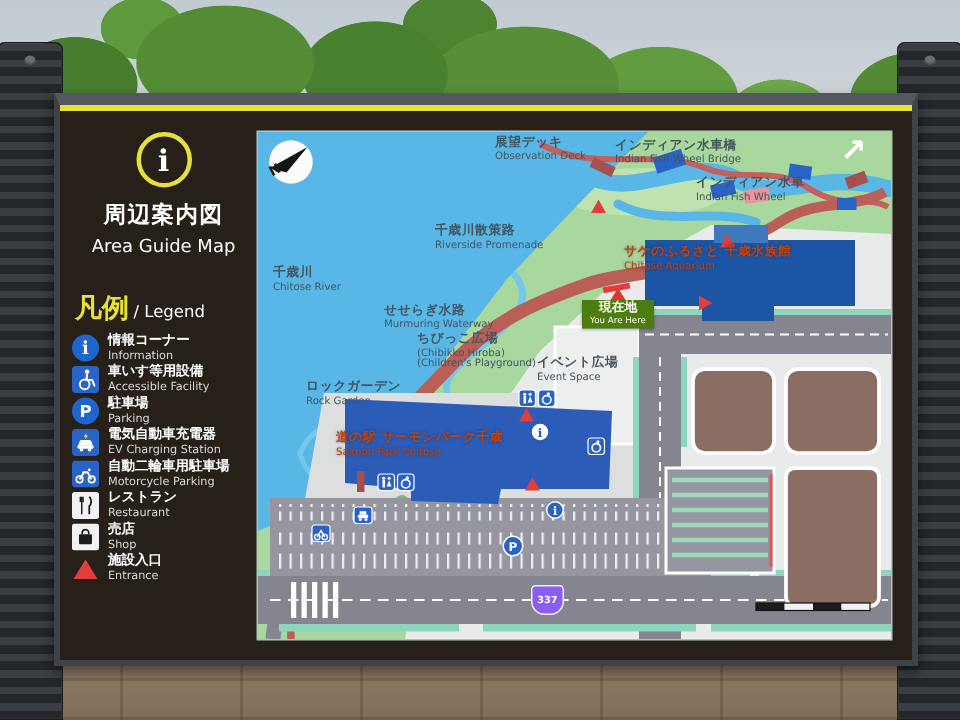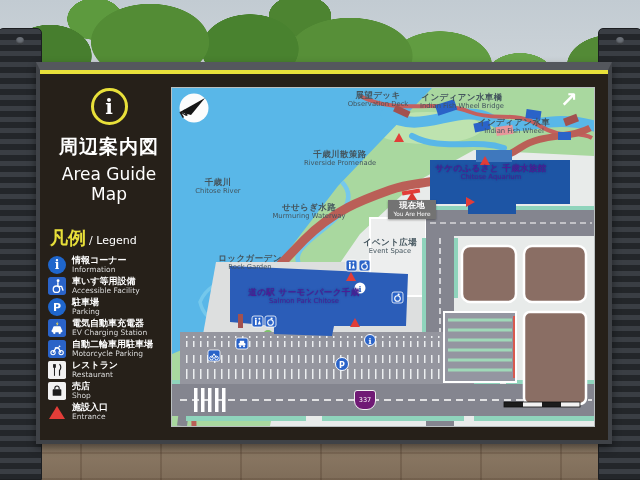--- a/index.html
+++ b/index.html
@@ -26,46 +26,46 @@
     background:repeating-linear-gradient(180deg,#3a3e44 0 5px,#23262a 5px 11px);
     border:1px solid #1c1e21;border-radius:5px 5px 0 0}
   .post.left{left:-2px}.post.right{right:-2px}
   .post::before{content:"";position:absolute;top:8px;left:50%;margin-left:-4px;width:8px;height:8px;border-radius:50%;background:#6a6f76;box-shadow:inset 0 -2px 2px rgba(0,0,0,.5)}
   .signboard{position:absolute;left:36px;top:62px;width:568px;height:370px;background:#262019;
     border:4px solid #3f4247;border-top:8px solid #54575d;box-shadow:0 4px 8px rgba(0,0,0,.45);z-index:3}
   .accent{position:absolute;top:0;left:0;right:0;height:4px;background:#e8e03a}
   
   .panel{position:absolute;left:8px;top:6px;width:122px;bottom:4px;color:#fff}
   .t-ic{width:31px;height:31px;margin:12px auto 9px;border:3px solid #e8e03a;border-radius:50%;display:flex;align-items:center;justify-content:center;font:bold 20px "DejaVu Serif","Liberation Serif",serif;color:#fff}
-  .t-jp{font-size:19px;font-weight:bold;text-align:center;letter-spacing:1px}
-  .t-en{font-size:17px;text-align:center;margin-top:4px}
+  .t-jp{font-size:15px;font-weight:bold;text-align:center;letter-spacing:1px}
+  .t-en{font-size:12px;text-align:center;margin-top:4px}
   .lg-head{margin:22px 0 6px 2px;font-size:11px;color:#fff}
   .lg-head b{color:#e8e03a;font-size:18px;margin-right:3px}
   .lg-row{display:flex;align-items:center;gap:6px;margin:3px 0;height:18px}
   .lg-ic{flex:0 0 18px;width:18px;height:18px;display:flex;align-items:center;justify-content:center}
   .lg-ic.round{background:#1f66cc;border-radius:50%;color:#fff}
   .lg-ic.round i{font:bold 12px "DejaVu Serif","Liberation Serif",serif;font-style:normal}
   .lg-ic.round.p i{font-family:"DejaVu Sans","Liberation Sans",sans-serif;font-size:11px}
   .lg-ic svg{width:18px;height:18px;display:block}
   .lg-tx{display:flex;flex-direction:column;line-height:1.08}
   .lg-tx b{font-size:9px;font-weight:bold;white-space:nowrap}
   .lg-tx small{font-size:7.5px;color:#d9d9d9;white-space:nowrap}
   .tri{width:0;height:0;border-left:8px solid transparent;border-right:8px solid transparent;border-bottom:13px solid #e23d38;margin:0 auto}
   
   .map-panel{position:absolute;left:132px;top:18px;width:422px;height:338px;background:#e8ebea;box-shadow:0 0 0 1px #b9bfc0;overflow:hidden}
   .map-panel svg.base{position:absolute;left:0;top:0;width:100%;height:100%}
-  .mlabel{position:absolute;text-align:center;color:#44555e;line-height:1.14}
+  .mlabel{position:absolute;text-align:left;color:#44555e;line-height:1.14}
   .mlabel b{display:block;font-size:8.5px;letter-spacing:.4px}
   .mlabel small{display:block;font-size:6.8px}
-  .mlabel.light{color:#4c1d95;text-shadow:0 0 2px rgba(0,40,90,.55)}
-  .yah{position:absolute;left:216px;top:112px;width:48px;padding:1px 0 2px;background:#737373;color:#fff;text-align:center;line-height:1.15;box-shadow:0 1px 2px rgba(0,0,0,.35)}
+  .mlabel.light{color:#c2410c;text-shadow:0 0 2px rgba(0,40,90,.55)}
+  .yah{position:absolute;left:216px;top:112px;width:48px;padding:1px 0 2px;background:#4d7c0f;color:#fff;text-align:center;line-height:1.15;box-shadow:0 1px 2px rgba(0,0,0,.35)}
   .yah::before{content:"";position:absolute;top:-8px;left:50%;margin-left:-5px;border:5px solid transparent;border-bottom:8px solid #d9372f;border-top:none}
   .yah b{display:block;font-size:8.5px}
   .yah small{display:block;font-size:5.8px}
-  .route{position:absolute;left:182px;top:302px;width:20px;height:18px;background:#701a75;border:1.5px solid #f0f0f0;border-radius:3px 3px 9px 9px;color:#fff;font-size:6.5px;font-weight:normal;display:flex;align-items:center;justify-content:center}
+  .route{position:absolute;left:182px;top:302px;width:20px;height:18px;background:#8b5cf6;border:1.5px solid #f0f0f0;border-radius:3px 3px 9px 9px;color:#fff;font-size:6.5px;font-weight:bold;display:flex;align-items:center;justify-content:center}
   .compass-n{position:absolute;left:8px;top:21px;font-size:9px;font-weight:bold;color:#1a1a1a;transform:rotate(-30deg)}
   .arrow{position:absolute;left:388px;top:0;font-size:21px;font-weight:bold;color:#fff}
 </style>
 </head>
 <body>
 
 <div class="scene">
   <div class="sky"></div>
   <div class="trees"></div>
   <div class="ground"></div>
@@ -392,20 +392,25 @@
           <small>Chitose River</small>
         </div>
       <div class="mlabel" style="left:84px;top:115px;width:106px">
           <b>せせらぎ水路</b>
           <small>Murmuring Waterway</small>
         </div>
       <div class="mlabel light" style="left:244px;top:76px;width:150px">
           <b>サケのふるさと 千歳水族館</b>
           <small>Chitose Aquarium</small>
         </div>
+      <div class="mlabel" style="left:106px;top:134px;width:96px">
+          <b>ちびっこ広場</b>
+          <small>(Chibikko Hiroba)</small>
+          <small>(Children's Playground)</small>
+        </div>
       <div class="mlabel" style="left:186px;top:150px;width:64px">
           <b>イベント広場</b>
           <small>Event Space</small>
         </div>
       <div class="mlabel" style="left:32px;top:166px;width:92px">
           <b>ロックガーデン</b>
           <small>Rock Garden</small>
         </div>
       <div class="mlabel light" style="left:52px;top:200px;width:160px">
           <b>道の駅 サーモンパーク千歳</b>

